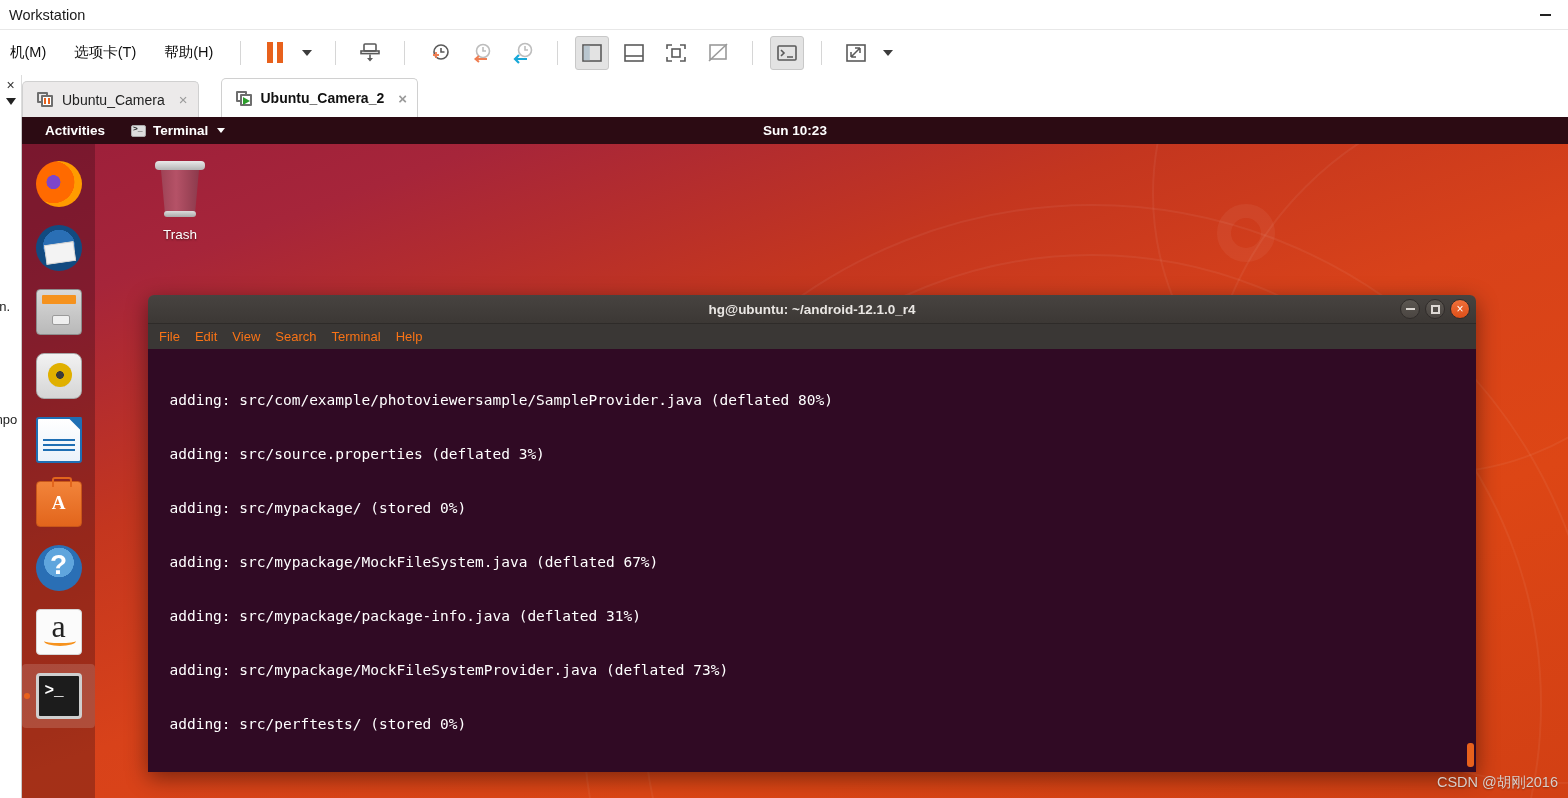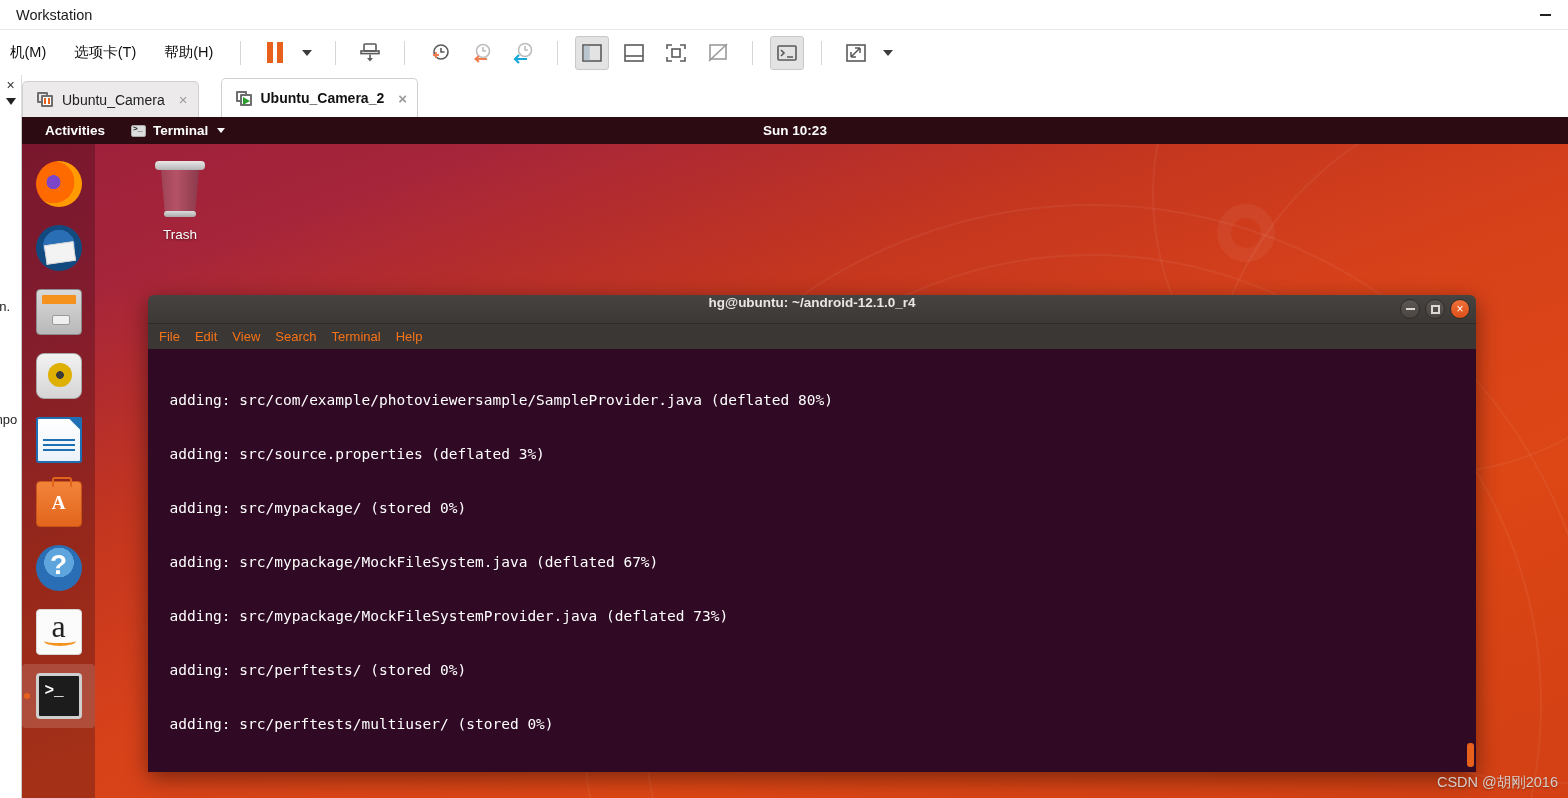--- a/index.html
+++ b/index.html
@@ -12,21 +12,21 @@
 
   #root { position: relative; width: 1568px; height: 798px; }
 
   
   .vm-titlebar {
     position: absolute; left: 0; top: 0; width: 1568px; height: 29px;
     background: #ffffff;
     display: flex; align-items: center;
   }
   .vm-title {
-    font-size: 14.5px; color: #1a1a1a; margin-left: 16px; padding-left: 0;
+    font-size: 14.5px; color: #1a1a1a; margin-left: 9px; padding-left: 0;
     white-space: nowrap;
   }
   .vm-win-controls {
     position: absolute; right: 0; top: 0; height: 29px;
     display: flex; align-items: center;
   }
   .vm-min {
     width: 46px; height: 29px; display: flex; align-items: center; justify-content: center;
     color: #333; font-size: 14px;
   }
@@ -274,21 +274,21 @@
 
   
   .term-window {
     position:absolute; left:126px; top:151px; width:1328px; height:477px;
     box-shadow: 0 6px 22px rgba(0,0,0,0.45);
     border-radius: 6px 6px 0 0;
     overflow:hidden;
   }
   .term-titlebar {
     height:29px; background: linear-gradient(#474340, #3c3835);
-    display:flex; justify-content:center; position:relative;
+    display:flex; align-items:center; justify-content:center; position:relative;
     border-bottom:1px solid #2e2b29;
   }
   .term-title { color:#e9e6e3; font-size:13.5px; font-weight:bold; }
   .term-btns { position:absolute; right:6px; top:4px; display:flex; gap:5px; }
   .tb {
     width:20px; height:20px; border-radius:50%;
     display:flex; align-items:center; justify-content:center;
     font-size:12px; color:#e6e2de;
     background: linear-gradient(#5c5752, #4a4541); border:1px solid #302c2a;
   }
@@ -556,20 +556,21 @@
           <span>Search</span>
           <span>Terminal</span>
           <span>Help</span>
         </div>
 
         <div class="term-body">
           <div class="term-line">  adding: src/com/example/photoviewersample/SampleProvider.java (deflated 80%)</div>
           <div class="term-line">  adding: src/source.properties (deflated 3%)</div>
           <div class="term-line">  adding: src/mypackage/ (stored 0%)</div>
           <div class="term-line">  adding: src/mypackage/MockFileSystem.java (deflated 67%)</div>
+          <div class="term-line">  adding: src/mypackage/package-info.java (deflated 31%)</div>
           <div class="term-line">  adding: src/mypackage/MockFileSystemProvider.java (deflated 73%)</div>
           <div class="term-line">  adding: src/perftests/ (stored 0%)</div>
           <div class="term-line">  adding: src/perftests/multiuser/ (stored 0%)</div>
           
           
           
           
           
           
           

